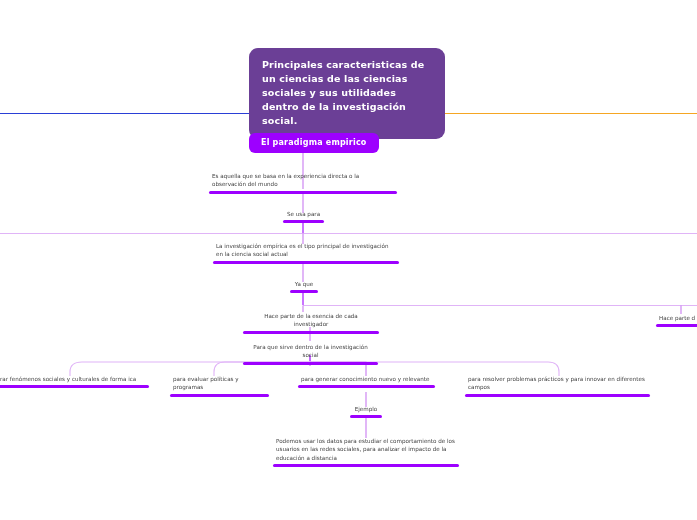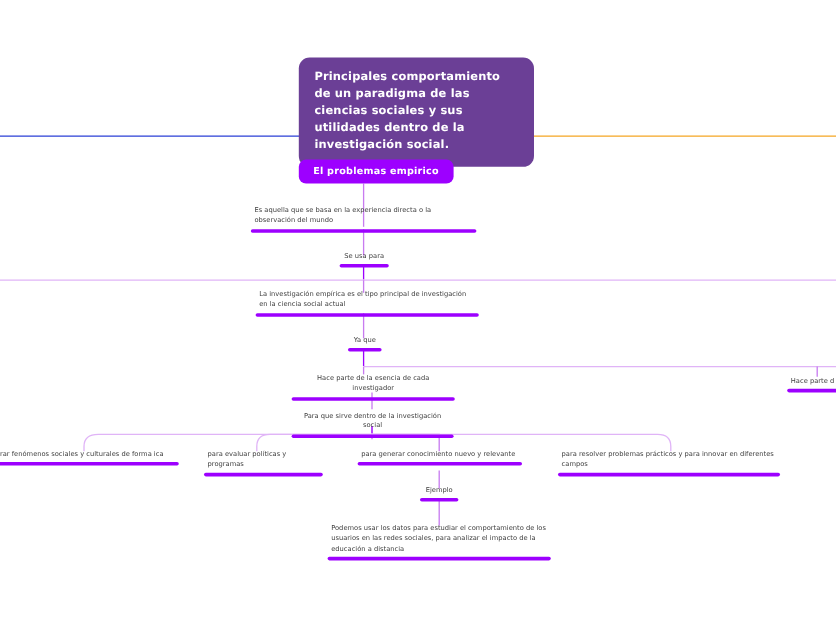--- a/index.html
+++ b/index.html
@@ -119,23 +119,23 @@
 
     <path d="M 310 362 L 366 362 Q 366 362 366 366 L 366 376" stroke="#c87bf0" stroke-width="1.1" fill="none"></path>
 
     <path d="M 310 362 L 548 362 Q 559 362 559 372 L 559 376" stroke="#e0b4f7" stroke-width="1.1" fill="none"></path>
 
     <path d="M 366 392 L 366 407" stroke="#c87bf0" stroke-width="1.1" fill="none"></path>
 
     <path d="M 366 415 L 366 438" stroke="#c87bf0" stroke-width="1.1" fill="none"></path>
   </svg>
 
-  <div class="root-node">Principales comportamiento de un paradigma de las ciencias sociales y sus utilidades dentro de la investigación social.</div>
-
-  <div class="pill-node" style="left:249px; top:133px;">El problemas empirico</div>
+  <div class="root-node">Principales caracteristicas de un ciencias de las ciencias sociales y sus utilidades dentro de la investigación social.</div>
+
+  <div class="pill-node" style="left:249px; top:133px;">El paradigma empirico</div>
 
   <div class="text-node" style="left:209px; top:172px; width:188px;">
     <span class="label">Es aquella que se basa en la experiencia directa o la observación del mundo</span>
     <span class="underline"></span>
   </div>
 
   <div class="text-node center" style="left:283px; top:210px; width:41px;">
     <span class="label">Se usa para</span>
     <span class="underline"></span>
   </div>

